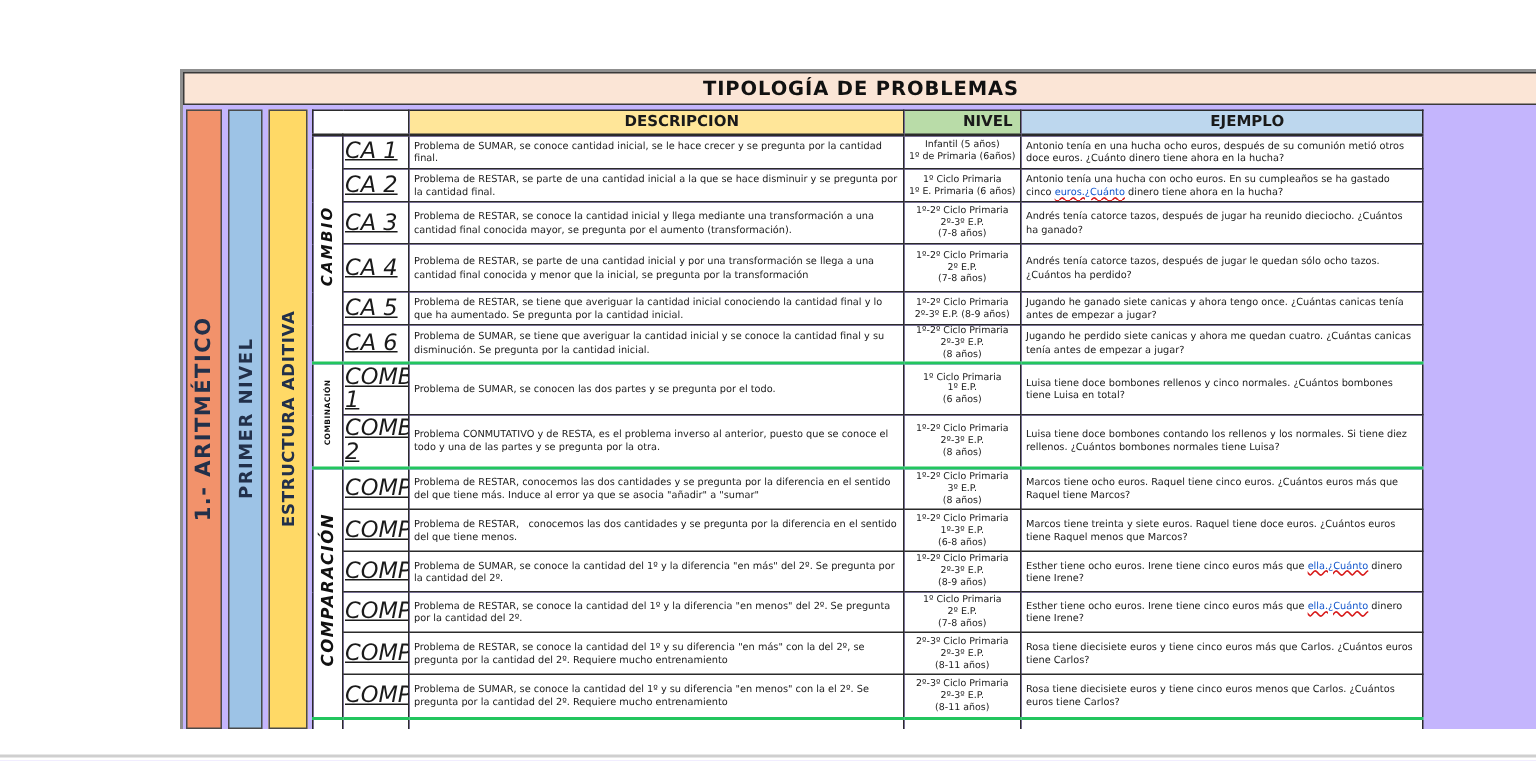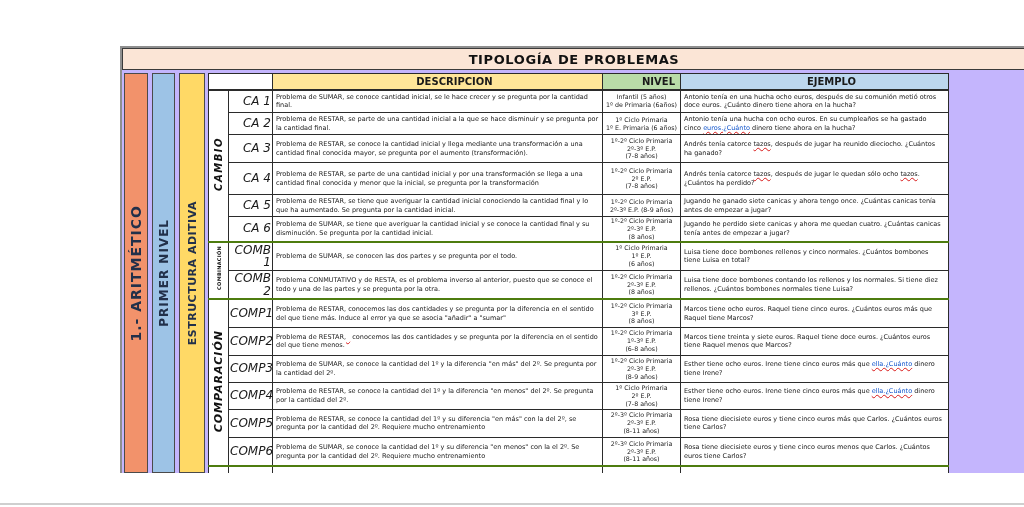--- a/index.html
+++ b/index.html
@@ -26,29 +26,29 @@
   td.corner{background:#ffffff;}
   td.h-desc{background:#FFE699;}
   td.h-nivel{background:#B9DCA8;}
   td.h-ej{background:#BDD7EE;margin-left:28px;}
   td.cat-cell{text-align:center;vertical-align:middle;padding:0;background:#fff;}
   td.cat-cell .vert{writing-mode:vertical-rl;transform:rotate(180deg);display:inline-block;
                     white-space:pre;color:#111;}
   .cat-0 .vert{font-size:10px;font-weight:bold;font-style:italic;letter-spacing:1.5px;}
   .cat-1 .vert{font-size:5px;font-weight:bold;letter-spacing:.3px;}
   .cat-2 .vert{font-size:11px;font-weight:bold;font-style:italic;letter-spacing:1px;}
-  td.code{font-style:italic;font-size:12px;text-align:right;vertical-align:middle;
-          white-space:pre-line;line-height:1.05;background:#fff;}
+  td.code{font-style:italic;font-size:15px;text-align:left;vertical-align:middle;
+          white-space:pre-line;line-height:1.05;background:#fff;text-decoration:underline;}
   td.desc,td.ej{font-size:6.5px;line-height:1.3;padding:1px 3px;vertical-align:middle;background:#fff;}
   td.nivel{font-size:6.3px;line-height:1.25;text-align:center;vertical-align:middle;
            white-space:pre-line;padding:0 1px;background:#fff;}
-  tr.group-start td{border-top:2px solid #4d7c0f;}
+  tr.group-start td{border-top:2px solid #22c55e;}
   tr.sliver td{border-bottom:none;height:7px;}
   .seg-p{}
-  .seg-rw{text-decoration:underline;text-decoration-style:wavy;text-decoration-color:#d81a1a;
+  .seg-rw{text-decoration-style:wavy;text-decoration-color:#d81a1a;
           text-decoration-thickness:1px;text-underline-offset:1px;}
   .seg-bl{color:#1155cc;text-decoration:underline;text-decoration-style:wavy;
           text-decoration-color:#d81a1a;text-decoration-thickness:1px;text-underline-offset:1px;text-align:center;}
   .page-break{position:absolute;left:0;top:503px;width:1024px;height:2px;background:#cfcfcf;}
 </style>
 </head>
 <body>
 
 <div class="sheet">
   <div class="titlebar">TIPOLOGÍA DE PROBLEMAS</div>

